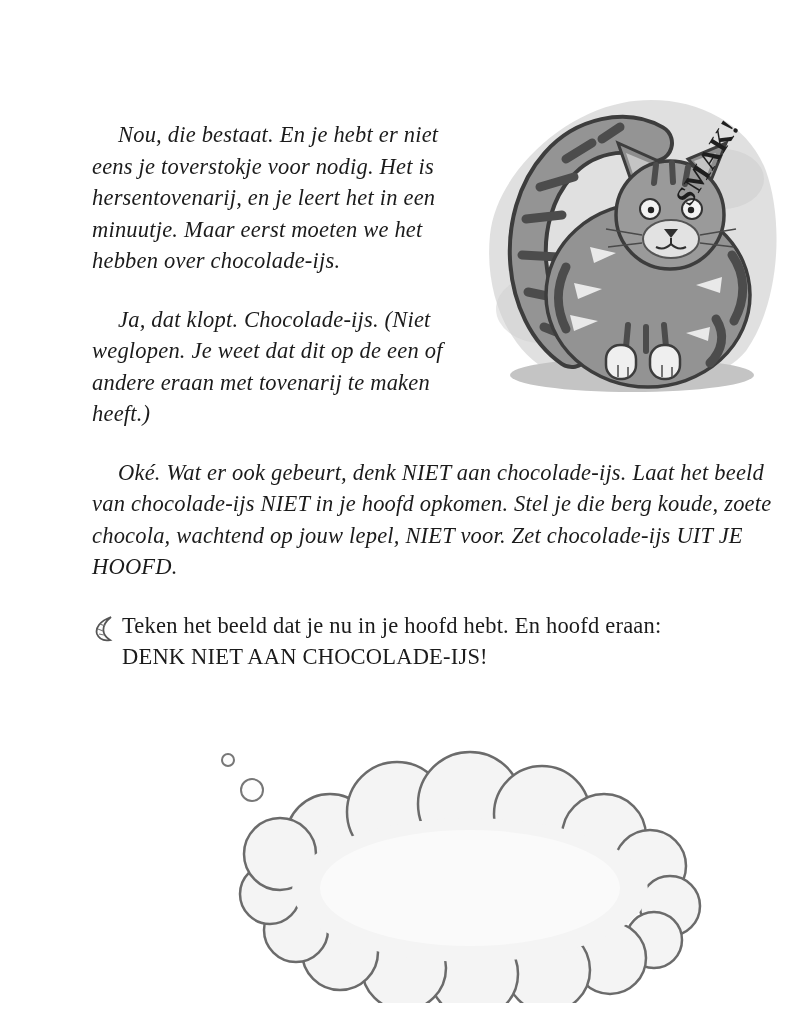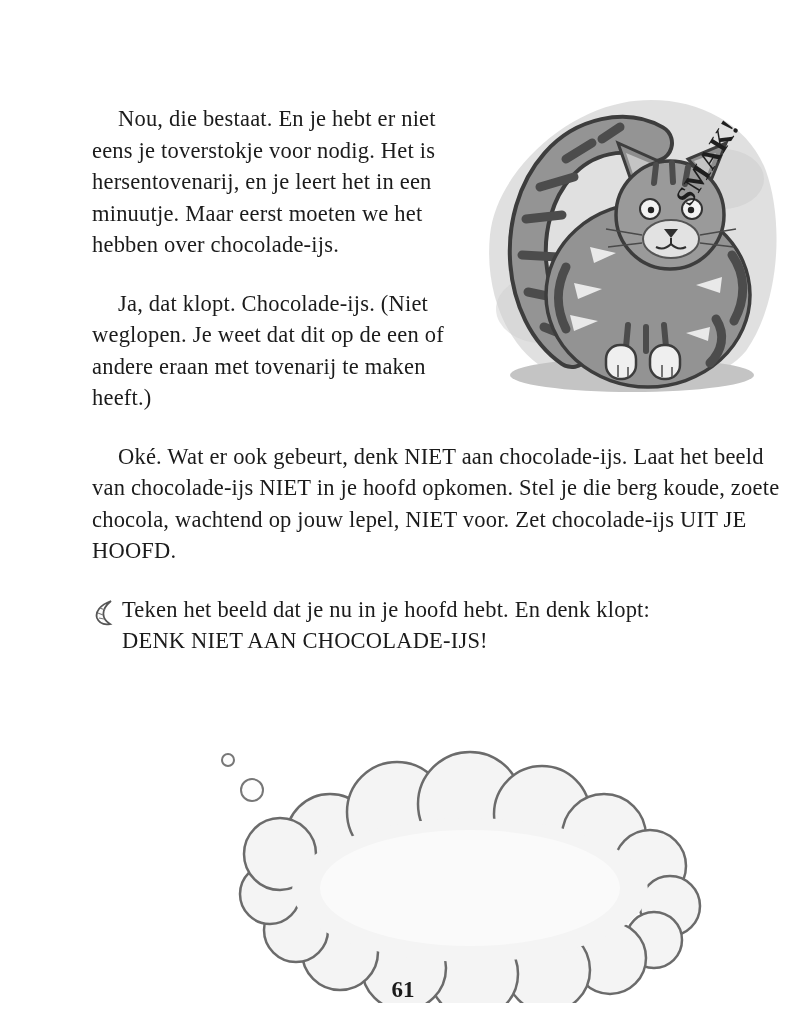--- a/index.html
+++ b/index.html
@@ -4,21 +4,21 @@
 <style>
   html,body { margin:0; padding:0; background:#ffffff; }
   .page {
     position:relative; width:806px; height:1017px; background:#ffffff;
     font-family:"Liberation Serif", serif; color:#1b1b1b; overflow:hidden;
   }
   .content {
     position:absolute; left:92px; top:103px; width:698px;
     font-size:22.5px; line-height:31.5px; letter-spacing:0.2px;
   }
-  .content p { margin:0 0 27px 0; text-indent:26px; }
+  .content p { margin:16px 0 27px 0; text-indent:26px;font-style:italic; }
   .cat-illustration {
     float:right; width:320px; height:320px;
     margin:-16px 0 6px 18px;
   }
   .cat-illustration svg { width:100%; height:100%; display:block; }
   .activity { display:flex; margin-top:2px; }
   .activity .icon-col { flex:0 0 30px; padding-top:4px; }
   .activity .text { max-width:588px; }
   .cloud-wrap { position:absolute; left:212px; top:738px; width:500px; height:265px; }
   .cloud-wrap svg { width:100%; height:100%; display:block; }
@@ -131,21 +131,21 @@
       <div class="icon-col">
         <svg width="24" height="28" viewBox="0 0 24 28" xmlns="http://www.w3.org/2000/svg">
           <path d="M19,3 C8,7 3,14 5,20 C7,25 12,27 18,26 C10,21 8,12 19,3 Z" fill="#fdfdfd" stroke="#555555" stroke-width="1.8"></path>
           <g stroke="#777777" stroke-width="1.2" fill="none">
             <path d="M8,10 L13,12"></path>
               <path d="M6,15 L11,17"></path>
               <path d="M7,20 L12,21"></path>
           </g>
         </svg>
       </div>
-      <div class="text">Teken het beeld dat je nu in je hoofd hebt. En denk klopt: DENK NIET AAN CHOCOLADE-IJS!</div>
+      <div class="text">Teken het beeld dat je nu in je hoofd hebt. En hoofd eraan: DENK NIET AAN CHOCOLADE-IJS!</div>
     </div>
 
   </div>
 
   <div class="cloud-wrap">
     <svg viewBox="0 0 500 265" xmlns="http://www.w3.org/2000/svg">
 
       <circle cx="16" cy="22" r="6" fill="#fdfdfd" stroke="#777777" stroke-width="2"></circle>
       <circle cx="40" cy="52" r="11" fill="#fdfdfd" stroke="#777777" stroke-width="2"></circle>
 
@@ -166,14 +166,13 @@
         <circle cx="84" cy="192" r="32"></circle>
         <circle cx="58" cy="156" r="30"></circle>
         <circle cx="68" cy="116" r="36"></circle>
       </g>
 
       <ellipse cx="258" cy="152" rx="178" ry="72" fill="#f4f4f4"></ellipse>
       <ellipse cx="258" cy="150" rx="150" ry="58" fill="#fafafa"></ellipse>
     </svg>
   </div>
 
-  <div class="page-number">61</div>
 </div>
 
 </body></html>

